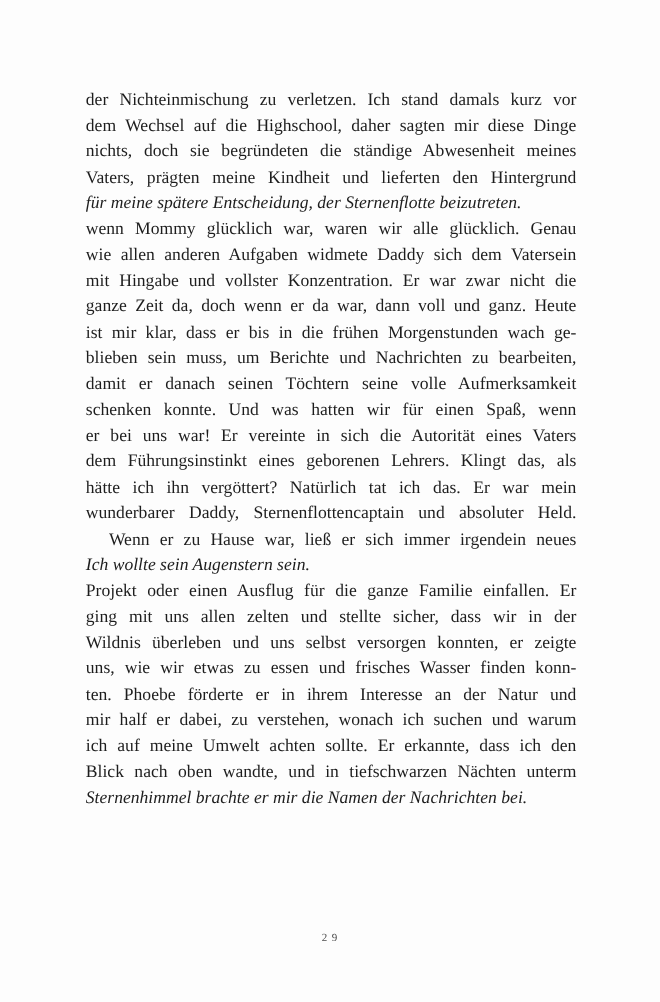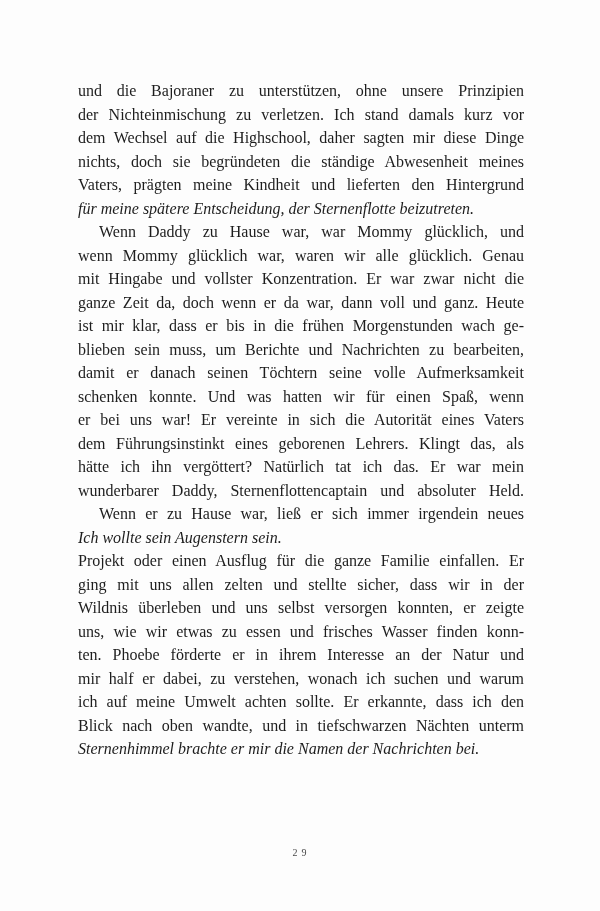--- a/index.html
+++ b/index.html
@@ -51,28 +51,27 @@
     padding-left: 3px; 
     box-sizing: border-box;
     color: #4a4a4a;
   }
 </style>
 </head>
 <body>
 
 <div class="page" style="background: rgb(253, 253, 253);">
   <main class="text-block" style="color: rgb(29, 29, 29);">
-      <div class="line">und die Bajoraner zu unterstützen, ohne unsere Prinzipien</div>
       <div class="line">der Nichteinmischung zu verletzen. Ich stand damals kurz vor</div>
       <div class="line">dem Wechsel auf die Highschool, daher sagten mir diese Dinge</div>
       <div class="line">nichts, doch sie begründeten die ständige Abwesenheit meines</div>
       <div class="line">Vaters, prägten meine Kindheit und lieferten den Hintergrund</div>
       <div class="line last">für meine spätere Entscheidung, der Sternenflotte beizutreten.</div>
-      <div class="line indent">Wenn Daddy zu Hause war, war Mommy glücklich, und</div>
       <div class="line">wenn Mommy glücklich war, waren wir alle glücklich. Genau</div>
+      <div class="line">wie allen anderen Aufgaben widmete Daddy sich dem Vatersein</div>
       <div class="line">mit Hingabe und vollster Konzentration. Er war zwar nicht die</div>
       <div class="line">ganze Zeit da, doch wenn er da war, dann voll und ganz. Heute</div>
       <div class="line">ist mir klar, dass er bis in die frühen Morgenstunden wach ge-</div>
       <div class="line">blieben sein muss, um Berichte und Nachrichten zu bearbeiten,</div>
       <div class="line">damit er danach seinen Töchtern seine volle Aufmerksamkeit</div>
       <div class="line">schenken konnte. Und was hatten wir für einen Spaß, wenn</div>
       <div class="line">er bei uns war! Er vereinte in sich die Autorität eines Vaters</div>
       <div class="line">dem Führungsinstinkt eines geborenen Lehrers. Klingt das, als</div>
       <div class="line">hätte ich ihn vergöttert? Natürlich tat ich das. Er war mein</div>
       <div class="line">wunderbarer Daddy, Sternenflottencaptain und absoluter Held.</div>

